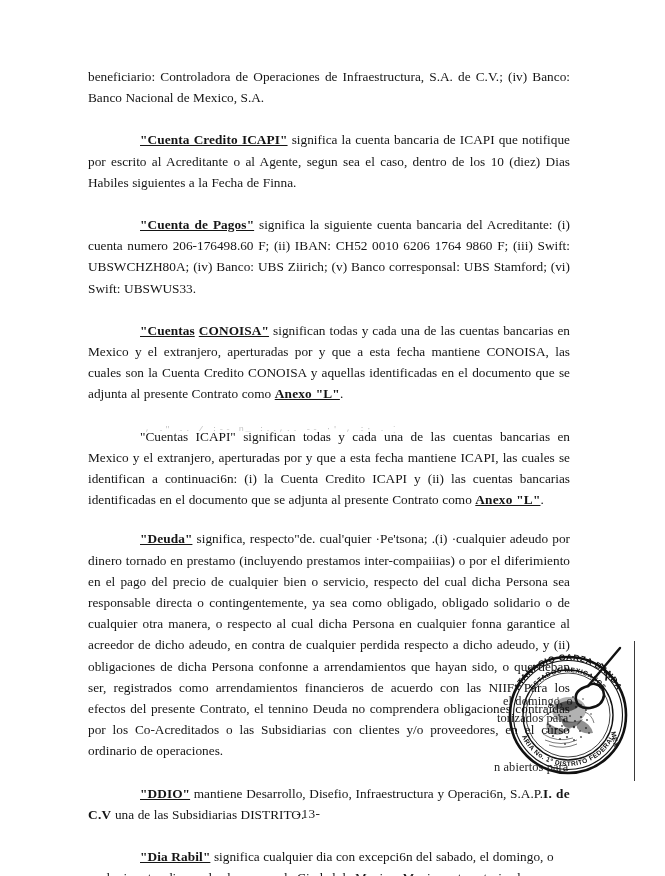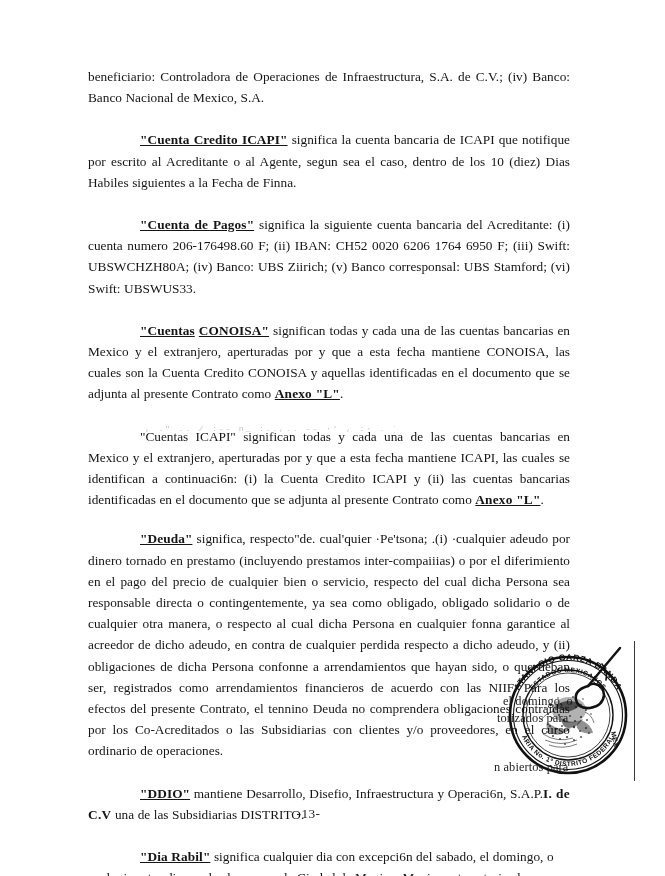--- a/index.html
+++ b/index.html
@@ -147,21 +147,21 @@
 <body>
 
 <div id="page">
 
   <div id="content">
 
     <p class="para noindent"><span>beneficiario: Controladora de Operaciones de Infraestructura, S.A. de C.V.; (iv) Banco: Banco Nacional de Mexico, S.A.</span></p>
 
     <p class="para indent gap-lg"><span class="term">"Cuenta Credito ICAPI"</span><span> significa la cuenta bancaria de ICAPI que notifique por escrito al Acreditante o al Agente, segun sea el caso, dentro de los 10 (diez) Dias Habiles siguientes a la Fecha de Finna.</span></p>
 
-    <p class="para indent gap-lg"><span class="term">"Cuenta de Pagos"</span><span> significa la siguiente cuenta bancaria del Acreditante: (i) cuenta numero 206-176498.60 F; (ii) IBAN: CH52 0020 6206 1764 6950 F; (iii) Swift: UBSWCHZH80A; (iv) Banco: UBS Ziirich; (v) Banco corresponsal: UBS Stamford; (vi) Swift: UBSWUS33.</span></p>
+    <p class="para indent gap-lg"><span class="term">"Cuenta de Pagos"</span><span> significa la siguiente cuenta bancaria del Acreditante: (i) cuenta numero 206-176498.60 F; (ii) IBAN: CH52 0010 6206 1764 9860 F; (iii) Swift: UBSWCHZH80A; (iv) Banco: UBS Ziirich; (v) Banco corresponsal: UBS Stamford; (vi) Swift: UBSWUS33.</span></p>
 
     <p class="para indent gap-lg"><span class="term">"Cuentas</span><span> </span><span class="term">CONOISA"</span><span> significan todas y cada una de las cuentas bancarias en Mexico y el extranjero, aperturadas por y que a esta fecha mantiene CONOISA, las cuales son la Cuenta Credito CONOISA y aquellas identificadas en el documento que se adjunta al presente Contrato como </span><span class="anexo">Anexo "L"</span><span>.</span></p>
 
     <p class="para indent gap-lg"><span class="term-plain">"Cuentas ICAPI"</span><span> significan todas y cada una de las cuentas bancarias en Mexico y el extranjero, aperturadas por y que a esta fecha mantiene ICAPI, las cuales se identifican a continuaci6n: (i) la Cuenta Credito ICAPI y (ii) las cuentas bancarias identificadas en el documento que se adjunta al presente Contrato como </span><span class="anexo">Anexo "L"</span><span>.</span></p>
 
     <p class="para indent gap-md"><span class="term">"Deuda"</span><span> significa, respecto"de. cual'quier ·Pe'tsona; .(i) ·cualquier adeudo por dinero tornado en prestamo (incluyendo prestamos inter-compaiiias) o por el diferimiento en el pago del precio de cualquier bien o servicio, respecto del cual dicha Persona sea responsable directa o contingentemente, ya sea como obligado, obligado solidario o de cualquier otra manera, o respecto al cual dicha Persona en cualquier fonna garantice al acreedor de dicho adeudo, en contra de cualquier perdida respecto a dicho adeudo, y (ii) obligaciones de dicha Persona confonne a arrendamientos que hayan sido, o que deban ser, registrados como arrendamientos financieros de acuerdo con las NIIF. Para los efectos del presente Contrato, el tennino Deuda no comprendera obligaciones contraidas por los Co-Acreditados o las Subsidiarias con clientes y/o proveedores, en el curso ordinario de operaciones.</span></p>
 
     <p class="para indent gap-lg"><span class="term">"DDIO"</span><span> mantiene Desarrollo, Disefio, Infraestructura y Operaci6n, S.A.P.</span><span class="heavy">I. de C.V</span><span> una de las Subsidiarias DISTRITO.</span></p>
 
     <p class="para indent gap-lg ragged"><span class="term">"Dia Rabil"</span><span> significa cualquier dia con excepci6n del sabado, el domingo, o cualquier otro dia que los bancos en la Ciudad de Mexico, Mexico este autorizados para pennanecer cerrados por la Autoridad Gubemamental competente o no esten abiertos para realizar operaciones.</span></p>

